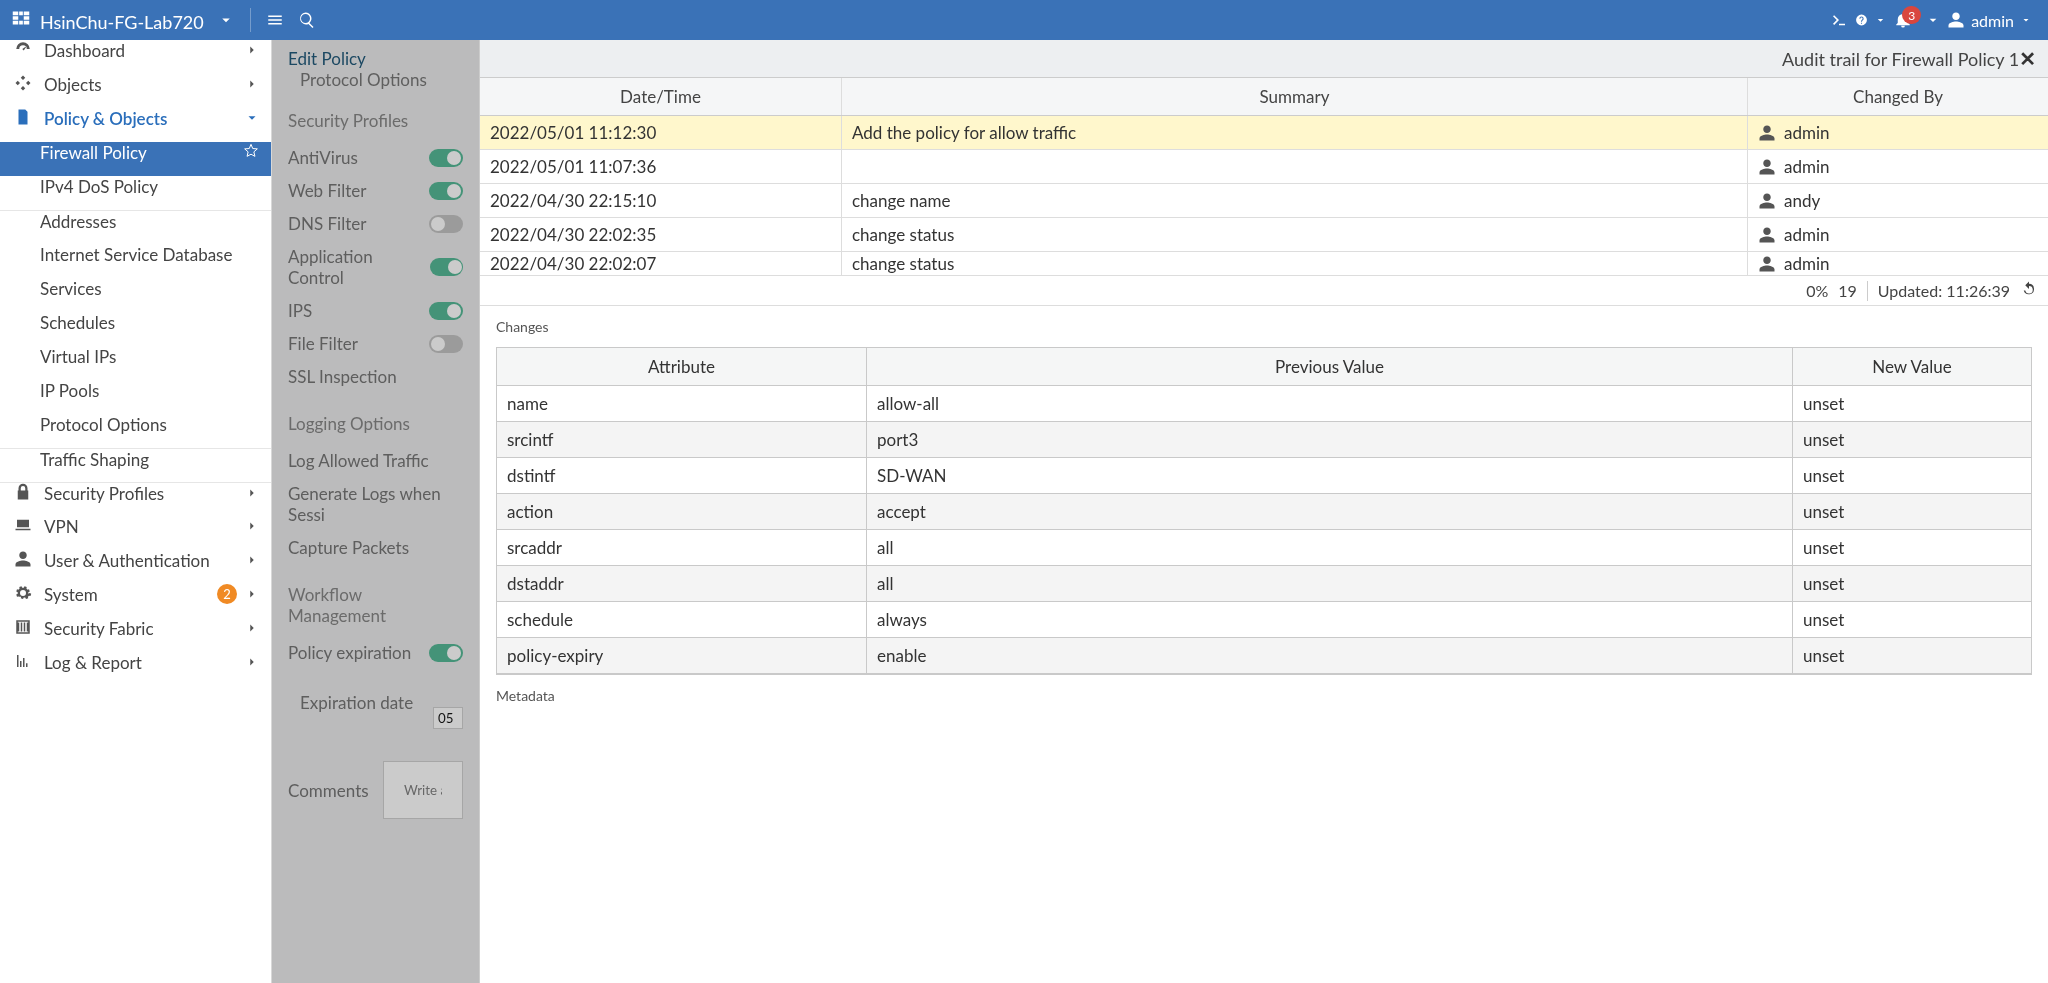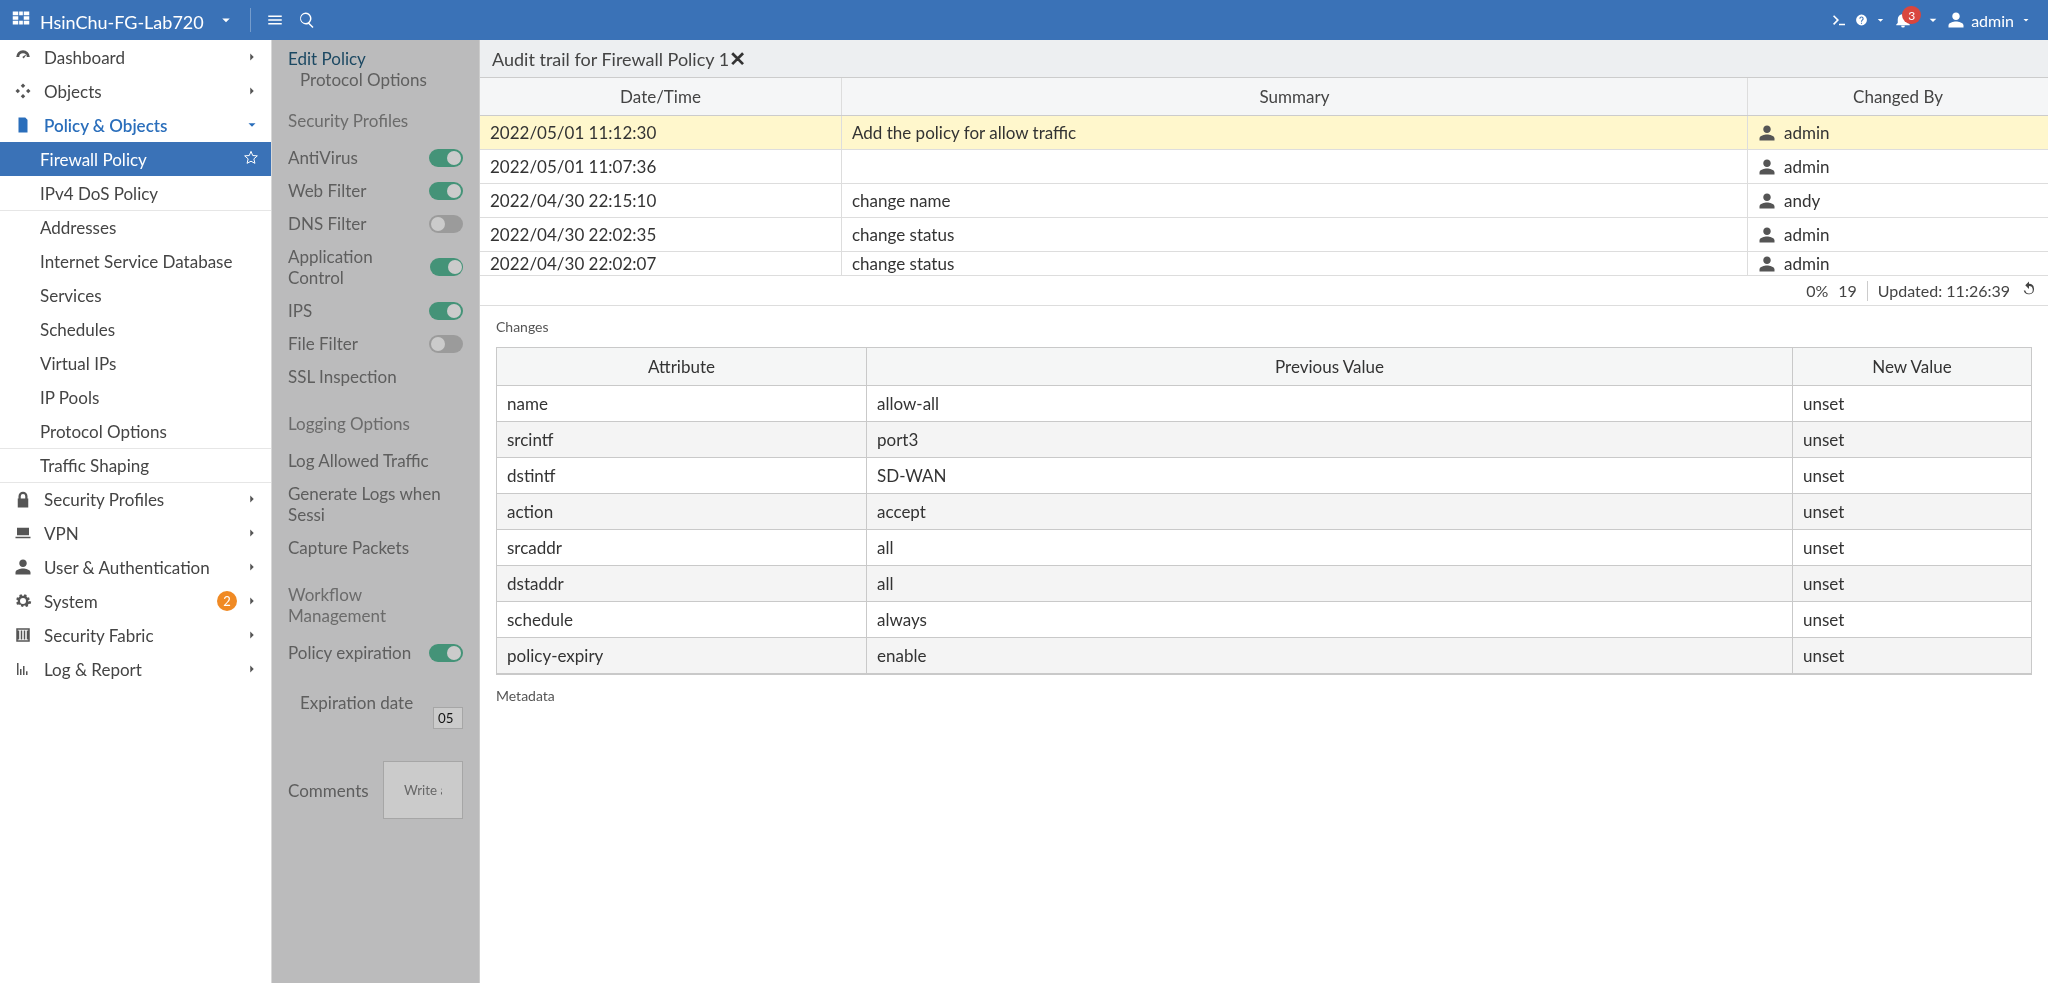--- a/index.html
+++ b/index.html
@@ -9,41 +9,41 @@
 .topbar .brand svg{width:22px;height:22px}
 .topbar .divider{width:1px;height:24px;background:rgba(255,255,255,.3);margin:0 8px}
 .topbar .ticon{width:32px;height:32px;display:flex;align-items:center;justify-content:center;cursor:pointer;color:#fff;position:relative}
 .topbar .ticon svg{width:18px;height:18px}
 .topbar .spacer{flex:1}
 .topbar .caret{margin-left:6px}
 .topbar .badge{background:#d9463e;color:#fff;font-size:12px;border-radius:10px;padding:0 6px;min-width:18px;height:18px;display:inline-flex;align-items:center;justify-content:center;position:absolute;right:-2px;top:2px}
 .topbar .admin{display:flex;align-items:center;gap:6px;padding:0 6px;cursor:pointer}
 .main{display:flex;height:calc(100vh - 40px)}
 .sidebar{width:272px;background:#fff;border-right:1px solid #d8d8d8;font-size:17px;color:#444;overflow:hidden;white-space:nowrap}
-.sidebar .row{height:34px;display:flex;align-items:center;padding:0 12px;cursor:pointer;position:relative}
+.sidebar .row{height:34px;display:flex;align-items:flex-start;padding:0 12px;cursor:pointer;position:relative}
 .sidebar .row .icon{width:22px;display:flex;justify-content:center;margin-right:10px;color:#555}
 .sidebar .row .chev{position:absolute;right:12px;color:#555}
 .sidebar .row.level2{padding-left:40px}
 .sidebar .row.top{font-weight:400}
 .sidebar .row.blue{color:#2a6ebb;font-weight:600}
 .sidebar .sep{border-top:1px solid #e6e6e6}
 .sidebar .row.active{background:#3a72b7;color:#fff}
 .sidebar .row .star{position:absolute;right:12px}
 .count-badge{background:#f08a24;color:#fff;border-radius:50%;width:20px;height:20px;font-size:13px;display:inline-flex;align-items:center;justify-content:center;position:absolute;right:34px}
 .midpanel{width:208px;background:#e9e9ea;position:relative;overflow:hidden;border-right:1px solid #ccc}
 .midpanel::after{content:"";position:absolute;inset:0;background:rgba(70,70,70,.28)}
 .midpanel .inner{position:relative;padding:8px 16px;color:#555;font-size:17px}
 .midpanel .inner .h{color:#7a7a7a;margin-top:20px;margin-bottom:10px}
 .midpanel .inner .r{display:flex;align-items:center;justify-content:space-between;padding:6px 0;color:#686868}
 .toggle{width:34px;height:18px;border-radius:9px;position:relative;background:#bdbdbd;display:inline-block}
 .toggle::after{content:"";width:14px;height:14px;background:#fff;border-radius:50%;position:absolute;top:2px;left:2px}
 .toggle.on{background:#45b28c}
 .toggle.on::after{left:18px}
 .content{flex:1;display:flex;flex-direction:column;min-width:0}
-.panel-title{background:#edeff1;padding:6px 12px;font-size:18px;color:#444;display:flex;align-items:center;justify-content:flex-start;border-bottom:1px solid #ccc}
+.panel-title{background:#edeff1;padding:6px 12px;font-size:18px;color:#444;display:flex;align-items:center;justify-content:flex-end;border-bottom:1px solid #ccc}
 .panel-title .close{font-size:20px;font-weight:bold;cursor:pointer;color:#333}
 .tablehead{display:flex;border-bottom:1px solid #ccc;font-size:17px;color:#444;background:#f5f6f7}
 .tablehead .cell{padding:8px 10px;text-align:center;border-right:1px solid #ddd}
 .audit-table .row{display:flex;border-bottom:1px solid #ddd;font-size:17px}
 .audit-table .row .cell{padding:6px 10px;border-right:1px solid #ddd;display:flex;align-items:center;gap:8px}
 .audit-table .row.sel{background:#fff7cc}
 .col-dt{width:362px}
 .col-sum{flex:1}
 .col-by{width:300px}
 .below-bar{display:flex;justify-content:flex-end;align-items:center;gap:10px;padding:4px 10px;border-bottom:1px solid #ddd;font-size:16px;color:#444}

